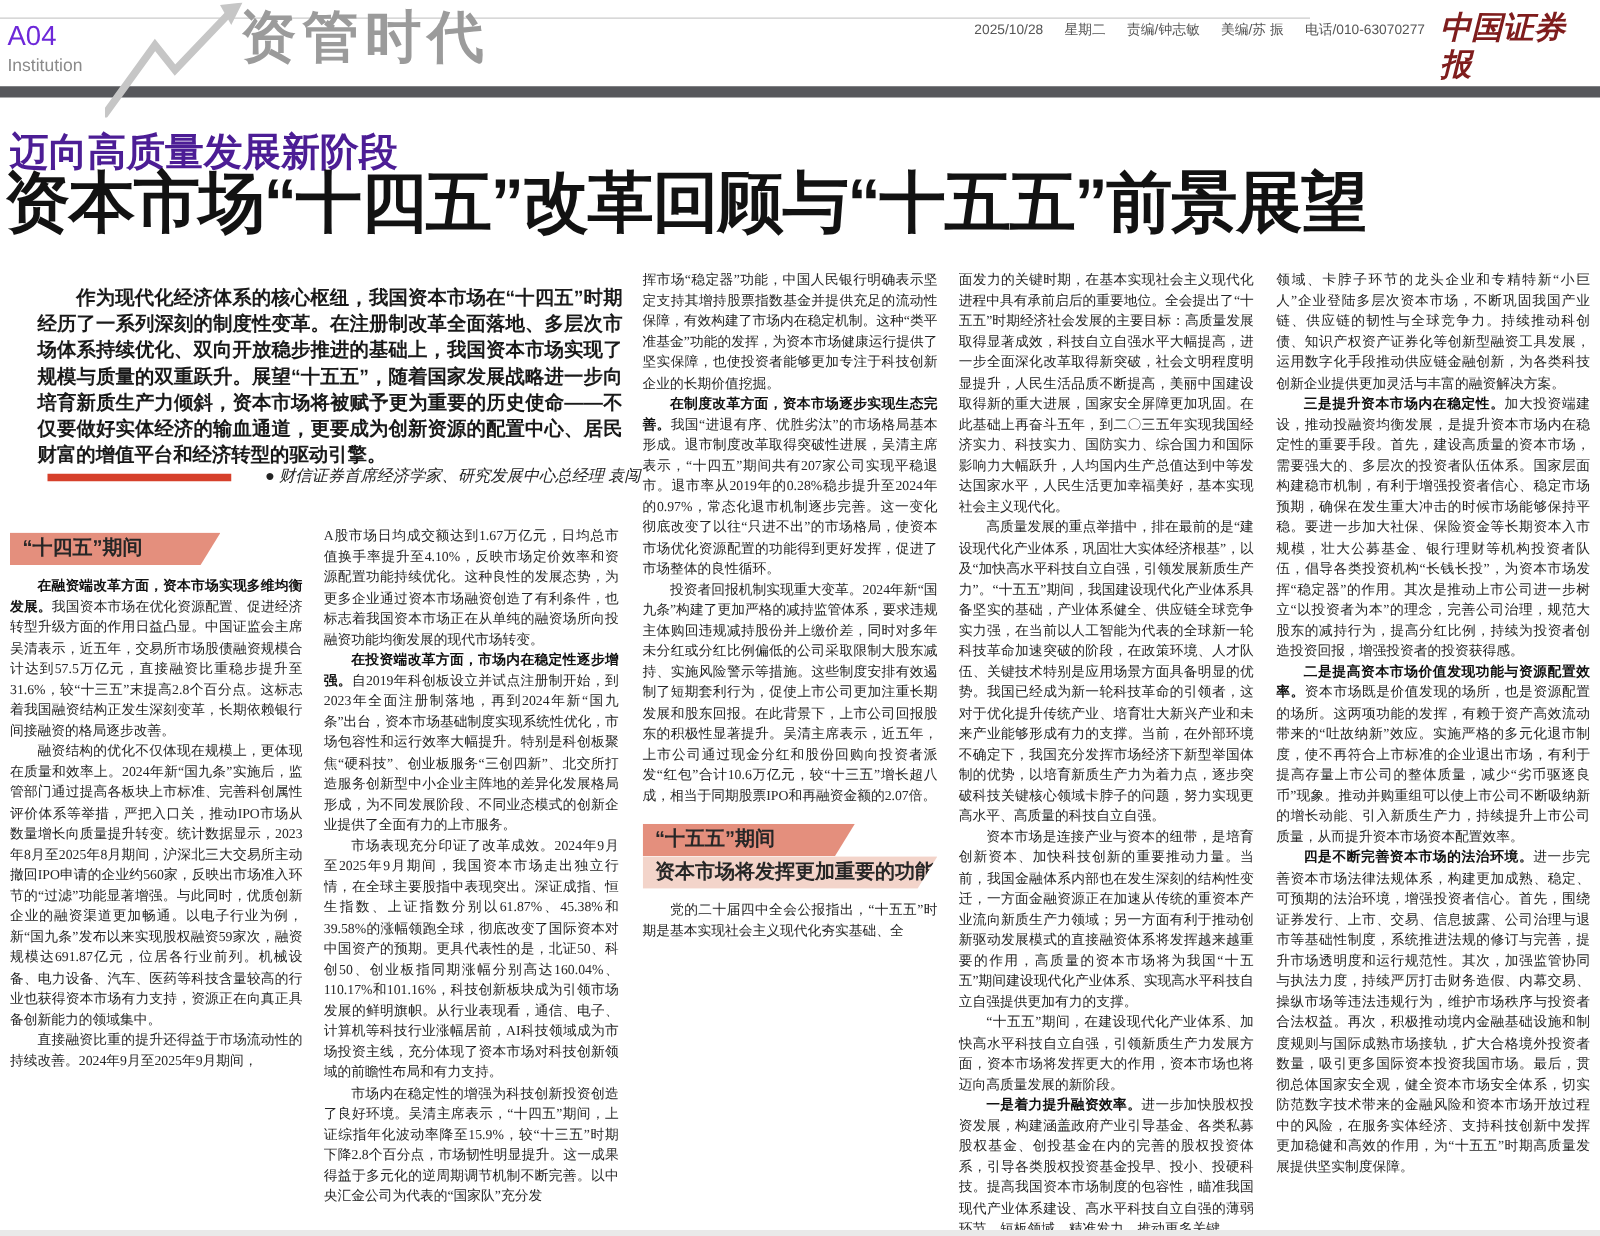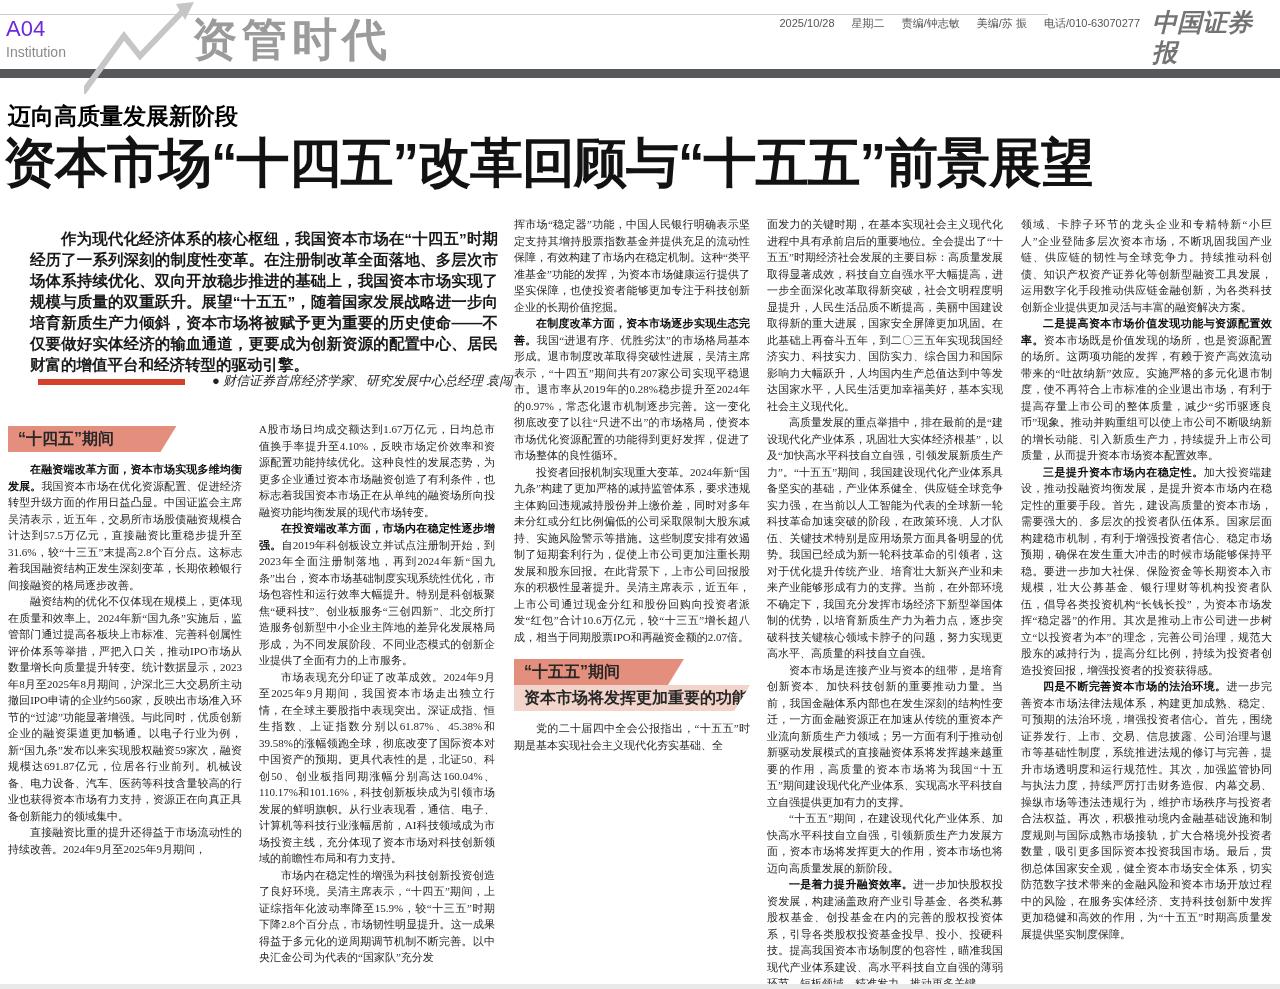--- a/index.html
+++ b/index.html
@@ -5,31 +5,31 @@
   html,body{margin:0;padding:0;background:#f2f2f2;}
   .page{position:relative;width:1280px;height:989px;background:#ffffff;overflow:hidden;
         font-family:"Liberation Serif","DejaVu Serif",serif;color:#222;}
   
   .top-rule{position:absolute;left:0;top:14px;width:1048px;height:1px;background:#cccccc;}
   .pageno{position:absolute;left:6px;top:17px;font-family:"Liberation Sans","DejaVu Sans",sans-serif;
           font-size:22px;color:#6d28d9;line-height:24px;}
   .section-en{position:absolute;left:6px;top:42px;font-family:"Liberation Sans","DejaVu Sans",sans-serif;
           font-size:14px;color:#8a8a8a;line-height:20px;}
   .trend-icon{position:absolute;left:84px;top:2px;z-index:3;}
-  .section-cn{position:absolute;left:192px;top:14px;font-family:"Liberation Sans","DejaVu Sans",sans-serif;
+  .section-cn{position:absolute;left:192px;top:4px;font-family:"Liberation Sans","DejaVu Sans",sans-serif;
           font-size:45px;font-weight:600;color:#9b9b9b;letter-spacing:5px;line-height:52px;}
   .dateline{position:absolute;right:140px;top:16px;font-family:"Liberation Sans","DejaVu Sans",sans-serif;
           font-size:11px;color:#555;white-space:nowrap;}
   .dateline span{margin-left:14px;}
   .logo{position:absolute;right:6px;top:8px;width:122px;font-family:"Liberation Serif","DejaVu Serif",serif;
-          font-size:25px;font-weight:900;color:#737373;letter-spacing:0px;font-style:italic;line-height:30px;}
+          font-size:25px;font-weight:900;color:#7f1d1d;letter-spacing:0px;font-style:italic;line-height:30px;}
   .dark-bar{position:absolute;left:0;top:69px;width:1280px;height:9px;background:#57585c;z-index:2;}
   
   .kicker{position:absolute;left:8px;top:101px;font-family:"Liberation Sans","DejaVu Sans",sans-serif;
-          font-size:23px;font-weight:700;color:#000000;}
+          font-size:31px;font-weight:700;color:#4c1d95;}
   .main-title{position:absolute;left:3px;top:132px;width:1274px;margin:0;
           font-family:"Liberation Sans","DejaVu Sans",sans-serif;font-size:53px;font-weight:900;
           color:#121212;letter-spacing:-1px;line-height:62px;white-space:nowrap;}
   
   .lead{position:absolute;left:30px;top:228px;width:468px;font-family:"Liberation Sans","DejaVu Sans",sans-serif;
           font-size:15.5px;font-weight:700;line-height:21px;text-align:justify;text-indent:2em;color:#1a1a1a;}
   .byline-rule{position:absolute;left:38px;top:379px;width:147px;height:6px;background:#d6402b;}
   .byline{position:absolute;left:212px;top:372px;font-size:13px;font-style:italic;color:#222;
           font-family:"Liberation Serif","DejaVu Serif",serif;}
   
@@ -110,19 +110,19 @@
     </div>
   <div class="col col-4">
       <p class="cont">面发力的关键时期，在基本实现社会主义现代化进程中具有承前启后的重要地位。全会提出了“十五五”时期经济社会发展的主要目标：高质量发展取得显著成效，科技自立自强水平大幅提高，进一步全面深化改革取得新突破，社会文明程度明显提升，人民生活品质不断提高，美丽中国建设取得新的重大进展，国家安全屏障更加巩固。在此基础上再奋斗五年，到二〇三五年实现我国经济实力、科技实力、国防实力、综合国力和国际影响力大幅跃升，人均国内生产总值达到中等发达国家水平，人民生活更加幸福美好，基本实现社会主义现代化。</p>
       <p>高质量发展的重点举措中，排在最前的是“建设现代化产业体系，巩固壮大实体经济根基”，以及“加快高水平科技自立自强，引领发展新质生产力”。“十五五”期间，我国建设现代化产业体系具备坚实的基础，产业体系健全、供应链全球竞争实力强，在当前以人工智能为代表的全球新一轮科技革命加速突破的阶段，在政策环境、人才队伍、关键技术特别是应用场景方面具备明显的优势。我国已经成为新一轮科技革命的引领者，这对于优化提升传统产业、培育壮大新兴产业和未来产业能够形成有力的支撑。当前，在外部环境不确定下，我国充分发挥市场经济下新型举国体制的优势，以培育新质生产力为着力点，逐步突破科技关键核心领域卡脖子的问题，努力实现更高水平、高质量的科技自立自强。</p>
       <p>资本市场是连接产业与资本的纽带，是培育创新资本、加快科技创新的重要推动力量。当前，我国金融体系内部也在发生深刻的结构性变迁，一方面金融资源正在加速从传统的重资本产业流向新质生产力领域；另一方面有利于推动创新驱动发展模式的直接融资体系将发挥越来越重要的作用，高质量的资本市场将为我国“十五五”期间建设现代化产业体系、实现高水平科技自立自强提供更加有力的支撑。</p>
       <p>“十五五”期间，在建设现代化产业体系、加快高水平科技自立自强，引领新质生产力发展方面，资本市场将发挥更大的作用，资本市场也将迈向高质量发展的新阶段。</p>
       <p><b>一是着力提升融资效率。</b>进一步加快股权投资发展，构建涵盖政府产业引导基金、各类私募股权基金、创投基金在内的完善的股权投资体系，引导各类股权投资基金投早、投小、投硬科技。提高我国资本市场制度的包容性，瞄准我国现代产业体系建设、高水平科技自立自强的薄弱环节、短板领域，精准发力，推动更多关键</p>
     </div>
   <div class="col col-5">
       <p class="cont">领域、卡脖子环节的龙头企业和专精特新“小巨人”企业登陆多层次资本市场，不断巩固我国产业链、供应链的韧性与全球竞争力。持续推动科创债、知识产权资产证券化等创新型融资工具发展，运用数字化手段推动供应链金融创新，为各类科技创新企业提供更加灵活与丰富的融资解决方案。</p>
+      <p><b>三是提升资本市场内在稳定性。</b>加大投资端建设，推动投融资均衡发展，是提升资本市场内在稳定性的重要手段。首先，建设高质量的资本市场，需要强大的、多层次的投资者队伍体系。国家层面构建稳市机制，有利于增强投资者信心、稳定市场预期，确保在发生重大冲击的时候市场能够保持平稳。要进一步加大社保、保险资金等长期资本入市规模，壮大公募基金、银行理财等机构投资者队伍，倡导各类投资机构“长钱长投”，为资本市场发挥“稳定器”的作用。其次是推动上市公司进一步树立“以投资者为本”的理念，完善公司治理，规范大股东的减持行为，提高分红比例，持续为投资者创造投资回报，增强投资者的投资获得感。</p>
       <p><b>二是提高资本市场价值发现功能与资源配置效率。</b>资本市场既是价值发现的场所，也是资源配置的场所。这两项功能的发挥，有赖于资产高效流动带来的“吐故纳新”效应。实施严格的多元化退市制度，使不再符合上市标准的企业退出市场，有利于提高存量上市公司的整体质量，减少“劣币驱逐良币”现象。推动并购重组可以使上市公司不断吸纳新的增长动能、引入新质生产力，持续提升上市公司质量，从而提升资本市场资本配置效率。</p>
-      <p><b>三是提升资本市场内在稳定性。</b>加大投资端建设，推动投融资均衡发展，是提升资本市场内在稳定性的重要手段。首先，建设高质量的资本市场，需要强大的、多层次的投资者队伍体系。国家层面构建稳市机制，有利于增强投资者信心、稳定市场预期，确保在发生重大冲击的时候市场能够保持平稳。要进一步加大社保、保险资金等长期资本入市规模，壮大公募基金、银行理财等机构投资者队伍，倡导各类投资机构“长钱长投”，为资本市场发挥“稳定器”的作用。其次是推动上市公司进一步树立“以投资者为本”的理念，完善公司治理，规范大股东的减持行为，提高分红比例，持续为投资者创造投资回报，增强投资者的投资获得感。</p>
       <p><b>四是不断完善资本市场的法治环境。</b>进一步完善资本市场法律法规体系，构建更加成熟、稳定、可预期的法治环境，增强投资者信心。首先，围绕证券发行、上市、交易、信息披露、公司治理与退市等基础性制度，系统推进法规的修订与完善，提升市场透明度和运行规范性。其次，加强监管协同与执法力度，持续严厉打击财务造假、内幕交易、操纵市场等违法违规行为，维护市场秩序与投资者合法权益。再次，积极推动境内金融基础设施和制度规则与国际成熟市场接轨，扩大合格境外投资者数量，吸引更多国际资本投资我国市场。最后，贯彻总体国家安全观，健全资本市场安全体系，切实防范数字技术带来的金融风险和资本市场开放过程中的风险，在服务实体经济、支持科技创新中发挥更加稳健和高效的作用，为“十五五”时期高质量发展提供坚实制度保障。</p>
     </div>
 
   <div class="bottom-edge"></div>
 </div>
 
 </body></html>

